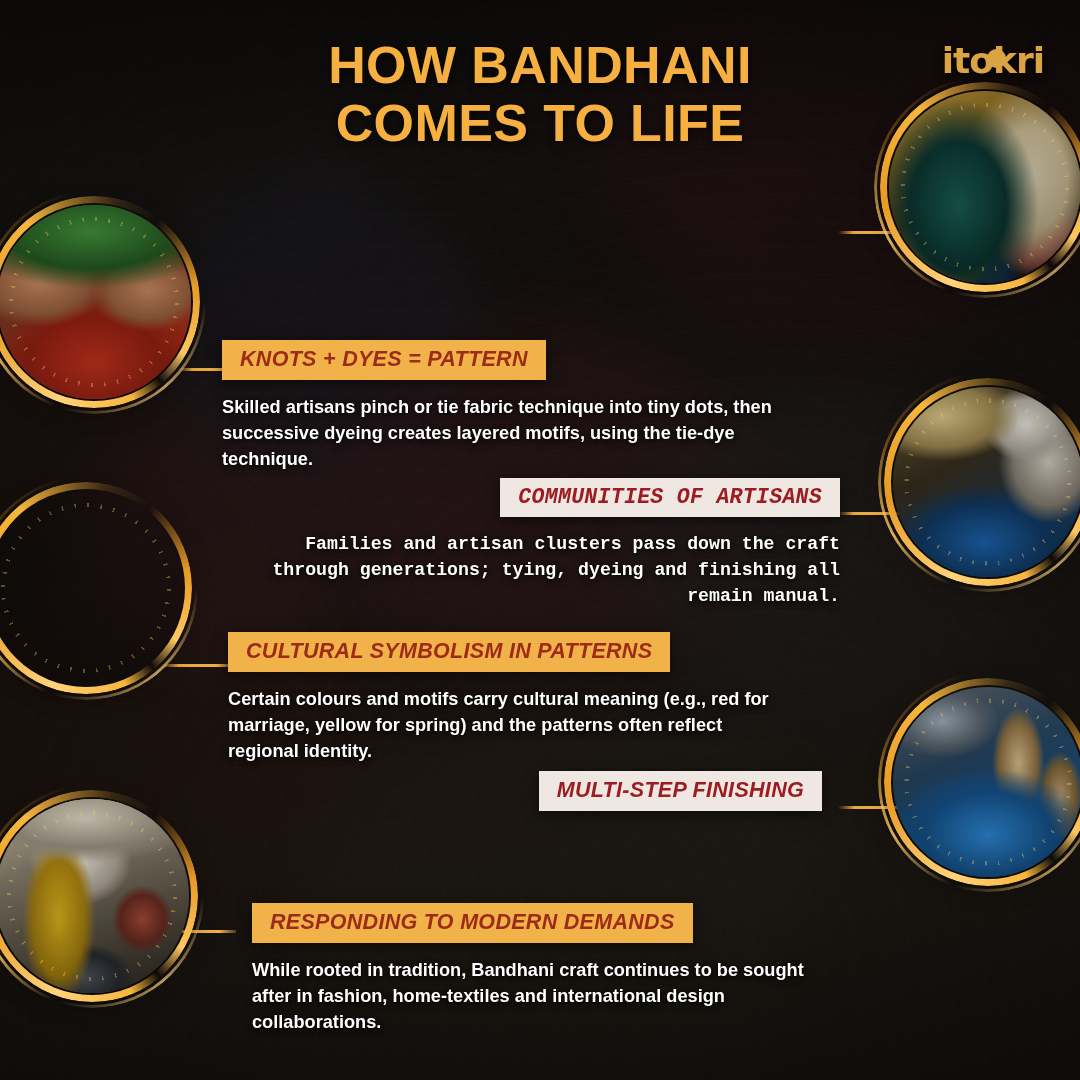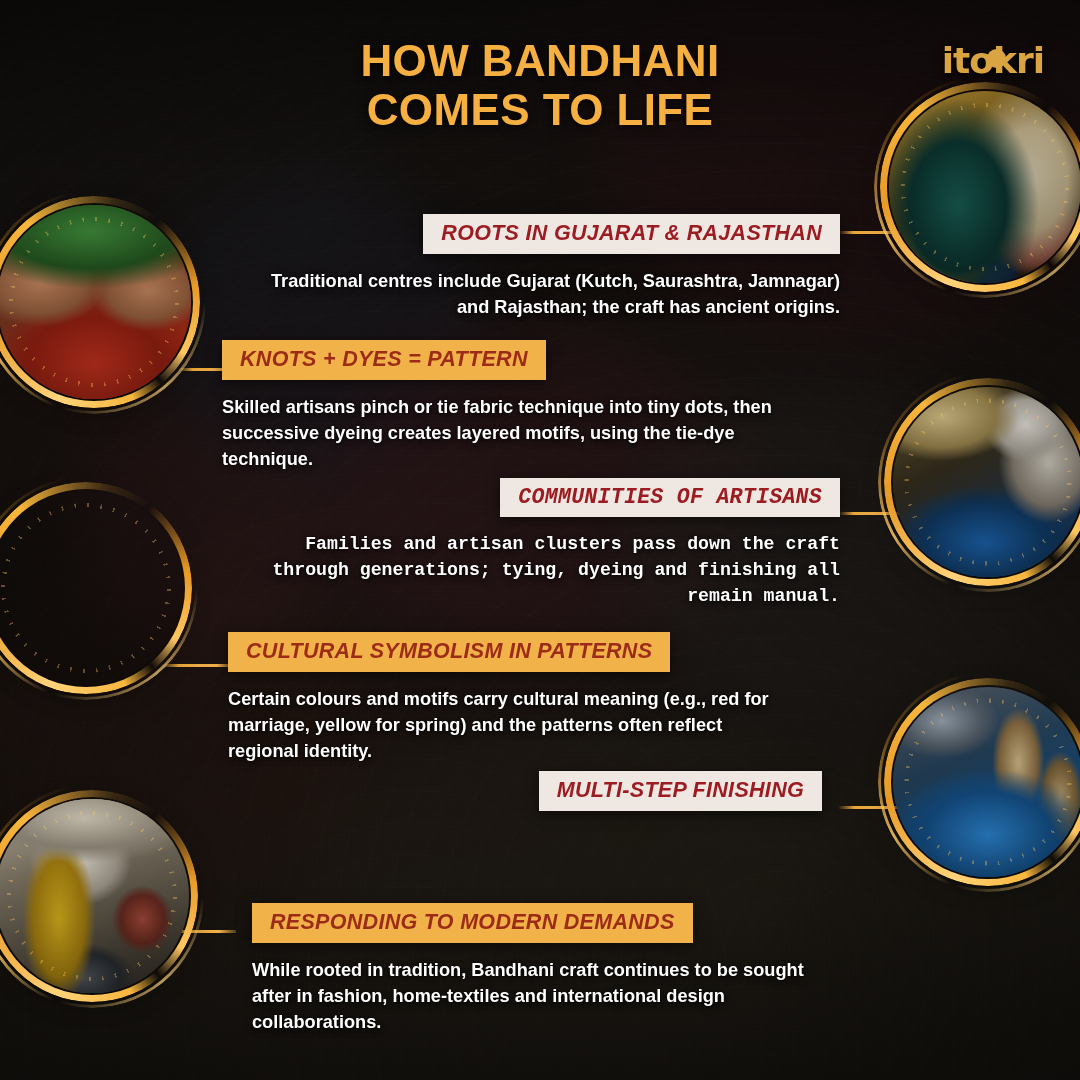--- a/index.html
+++ b/index.html
@@ -64,21 +64,21 @@
 
   
   .title-block {
     position: absolute;
     top: 36px; left: 0; right: 0;
     text-align: center;
     z-index: 30;
   }
   .title-line {
     color: #F5B041;
-    font-size: 44px;
+    font-size: 52px;
     font-weight: 800;
     letter-spacing: .4px;
     line-height: 1.12;
     text-shadow: 0 2px 10px rgba(0,0,0,.75);
   }
 
   
   .logo {
     position: absolute;
     top: 40px; right: 36px;
@@ -340,24 +340,20 @@
         radial-gradient(ellipse 18% 20% at 76% 62%, #b4503e 0%, #6f2d22 62%, rgba(0,0,0,0) 88%),
         radial-gradient(ellipse 30% 20% at 46% 92%, #5a5f66 0%, #2b2f34 62%, rgba(0,0,0,0) 88%),
         linear-gradient(160deg, #cfc6b2 0%, #8d8370 32%, #564f42 70%, #2b2720 100%)"></div>
       <div class="ph" style="background:linear-gradient(to bottom, rgba(0,0,0,.12), rgba(0,0,0,.30));"></div>
     </div>
     <div class="ring"></div>
     <div class="ring2"></div>
     <div class="ring-flecks"></div>
   </div>
 
-  <div class="section sec-right-align" style="left:250px; top:214px; width:590px;">
-    <div class="heading cream">ROOTS IN GUJARAT &amp; RAJASTHAN</div>
-    <div class="body right">Traditional centres include Gujarat (Kutch, Saurashtra, Jamnagar) and Rajasthan; the craft has ancient origins.</div>
-  </div>
 
   <div class="section sec-left-align" style="left:222px; top:340px; width:560px;">
     <div class="heading gold">KNOTS + DYES = PATTERN</div>
     <div class="body left">Skilled artisans pinch or tie fabric technique into tiny dots, then successive dyeing creates layered motifs, using the tie-dye technique.</div>
   </div>
 
   <div class="section sec-right-align" style="left:248px; top:478px; width:592px;font-family:Liberation Mono, monospace;">
     <div class="heading cream">COMMUNITIES OF ARTISANS</div>
     <div class="body right">Families and artisan clusters pass down the craft through generations; tying, dyeing and finishing all remain manual.</div>
   </div>

